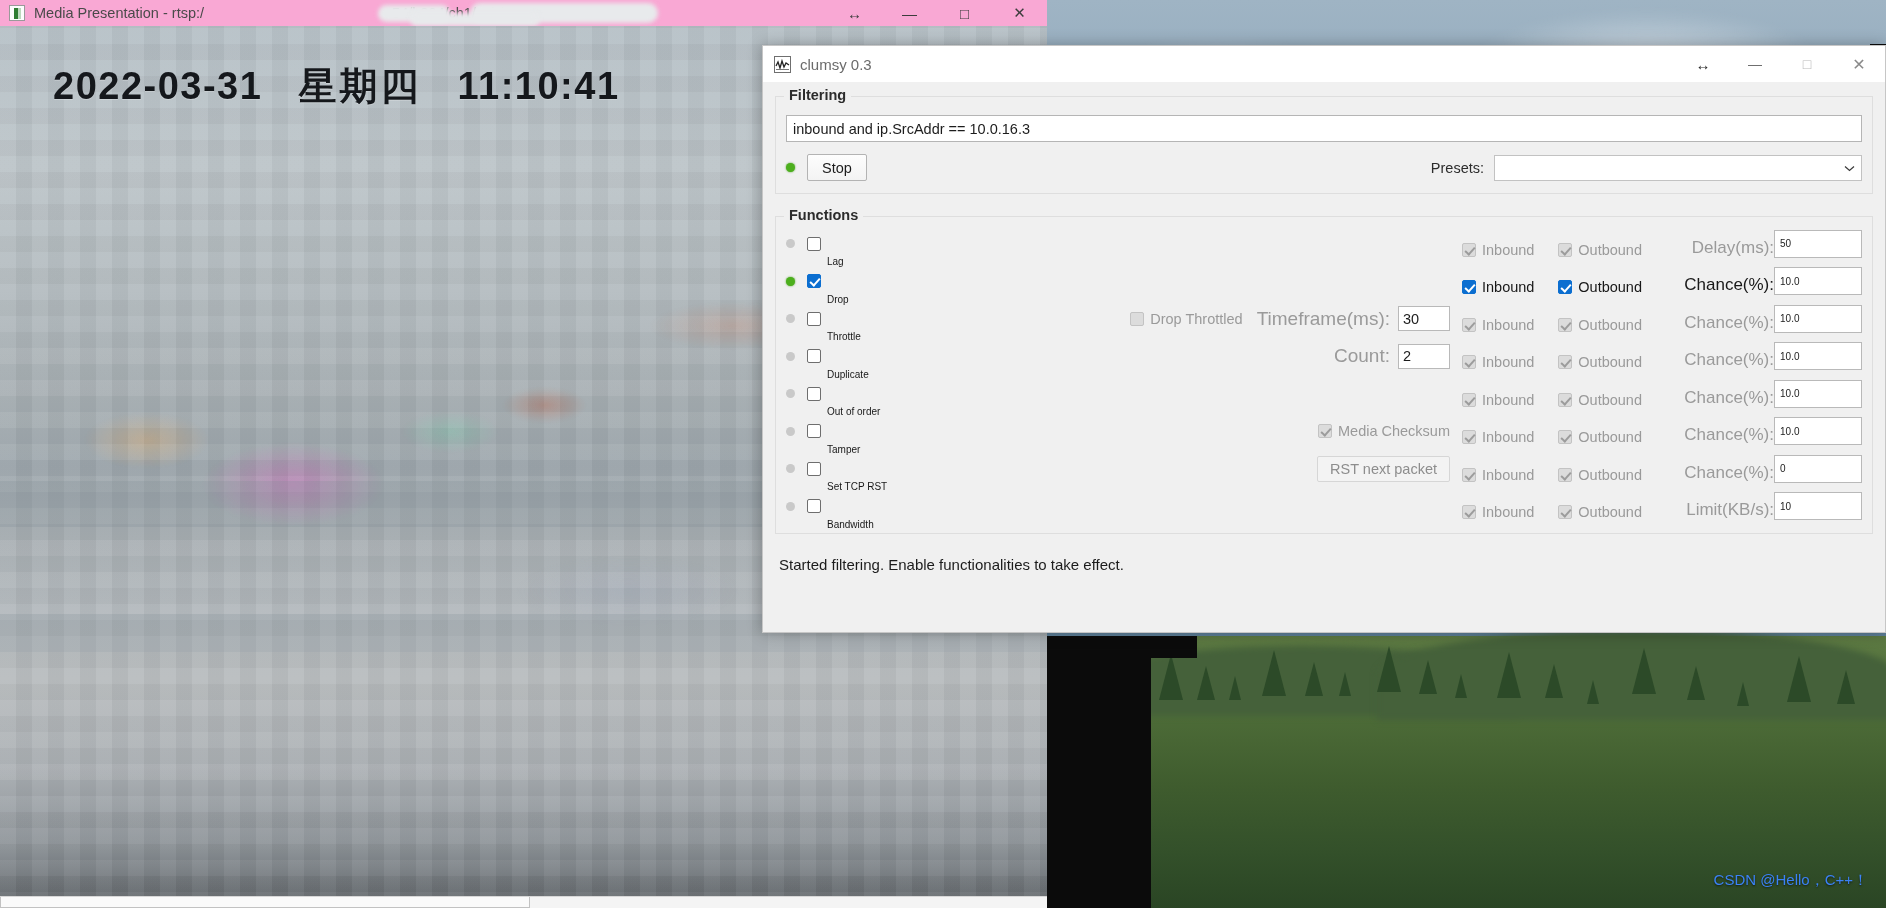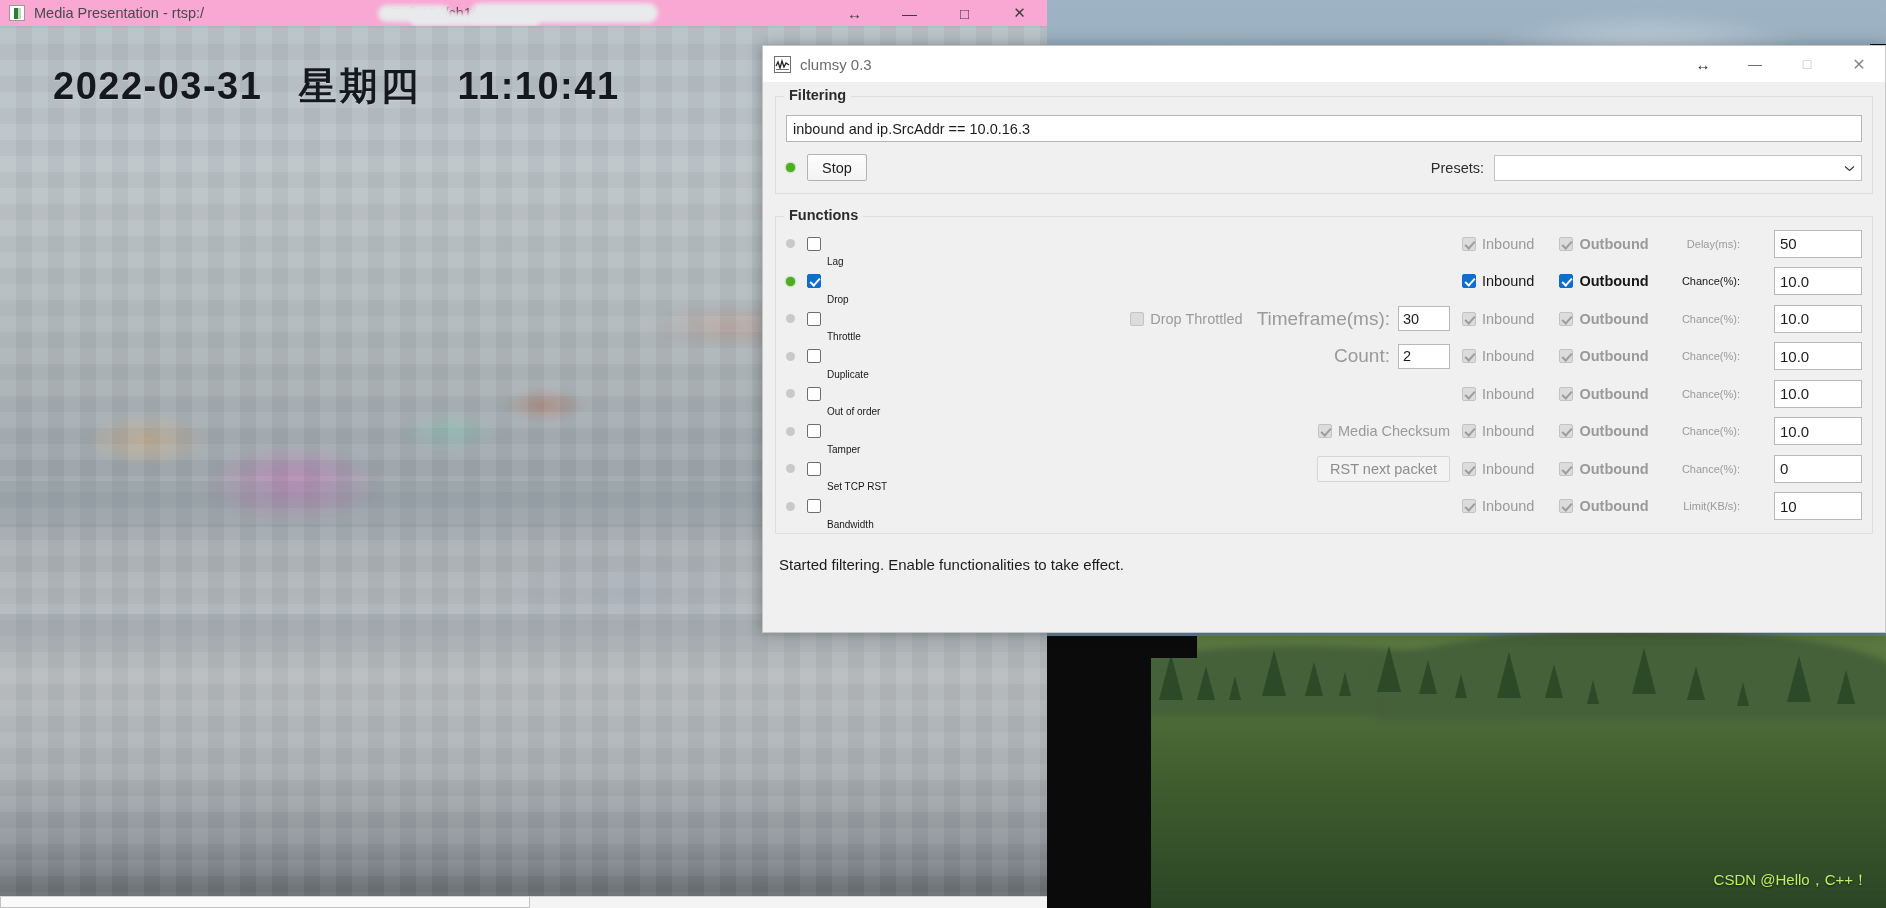--- a/index.html
+++ b/index.html
@@ -114,21 +114,21 @@
     border-left: 9px solid transparent; border-right: 9px solid transparent;
     border-bottom: 34px solid #2c4a28;
   }
   .tree.s { border-left-width:6px; border-right-width:6px; border-bottom-width:24px; }
   .tree.l { border-left-width:12px; border-right-width:12px; border-bottom-width:46px; }
   .black-strip {
     position: absolute; background: #0b0b0b;
   }
   .watermark {
     position: absolute; right: 18px; bottom: 18px;
-    color: #bef264; font-size: 15px;
+    color: #3b82f6; font-size: 15px;
     font-family: "Liberation Sans", sans-serif;
     text-shadow: 0 1px 2px rgba(0,0,0,.6);
     white-space: nowrap;
   }
   
   .taskbar {
     position: absolute; left: 0; bottom: 0; width: 1047px; height: 12px;
     background: #f4f4f4; border-top: 1px solid #d7d7d7;
     display: flex; align-items: center; overflow: hidden;
   }
@@ -259,34 +259,33 @@
     width: 52px; height: 25px; border: 1px solid #b9b9b9; background: #fff;
     font-size: 14.5px; color: #1c1c1c; padding: 1px 4px;
     font-family: "Liberation Sans", sans-serif; outline: none;
   }
   .rst-btn {
     height: 26px; padding: 0 12px; border: 1px solid #d6d6d6; border-radius: 2px;
     background: #f3f3f3; color: #8d8d8d; font-size: 14.5px;
     font-family: "Liberation Sans", sans-serif;
   }
   .fn-right {
-    display: flex; align-items: center; width: 400px; flex: 0 0 auto;
+    display: flex; align-items: flex-end; width: 400px; flex: 0 0 auto;
     justify-content: flex-start;
-    gap: 25px;
   }
   .io-cb { display: flex; align-items: center; width: 100px; }
-  .io-cb.out { width: 112px; font-weight: bold; }
+  .io-cb.out { width: 112px; }
   .chance-label {
-    width: 112px; text-align: right; font-size: 11px; color: #9a9a9a;
-    padding-right: 9px; white-space: nowrap;
+    width: 112px; text-align: right; font-size: 17px; color: #9a9a9a;
+    white-space: nowrap;
   }
   .chance-label.on { color: #181818; }
   .val-input {
     width: 88px; height: 25px; border: 1px solid #b9b9b9; background: #fff;
-    font-size: 15px; color: #1c1c1c; padding: 13px 5px;
+    font-size: 10px; color: #1c1c1c; padding: 13px 5px;
     font-family: "Liberation Sans", sans-serif; outline: none;
   }
   .status {
     font-size: 15px; color: #1c1c1c; padding: 22px 2px 0 4px;
   }
 </style>
 </head>
 <body>
 
 <div id="root">

